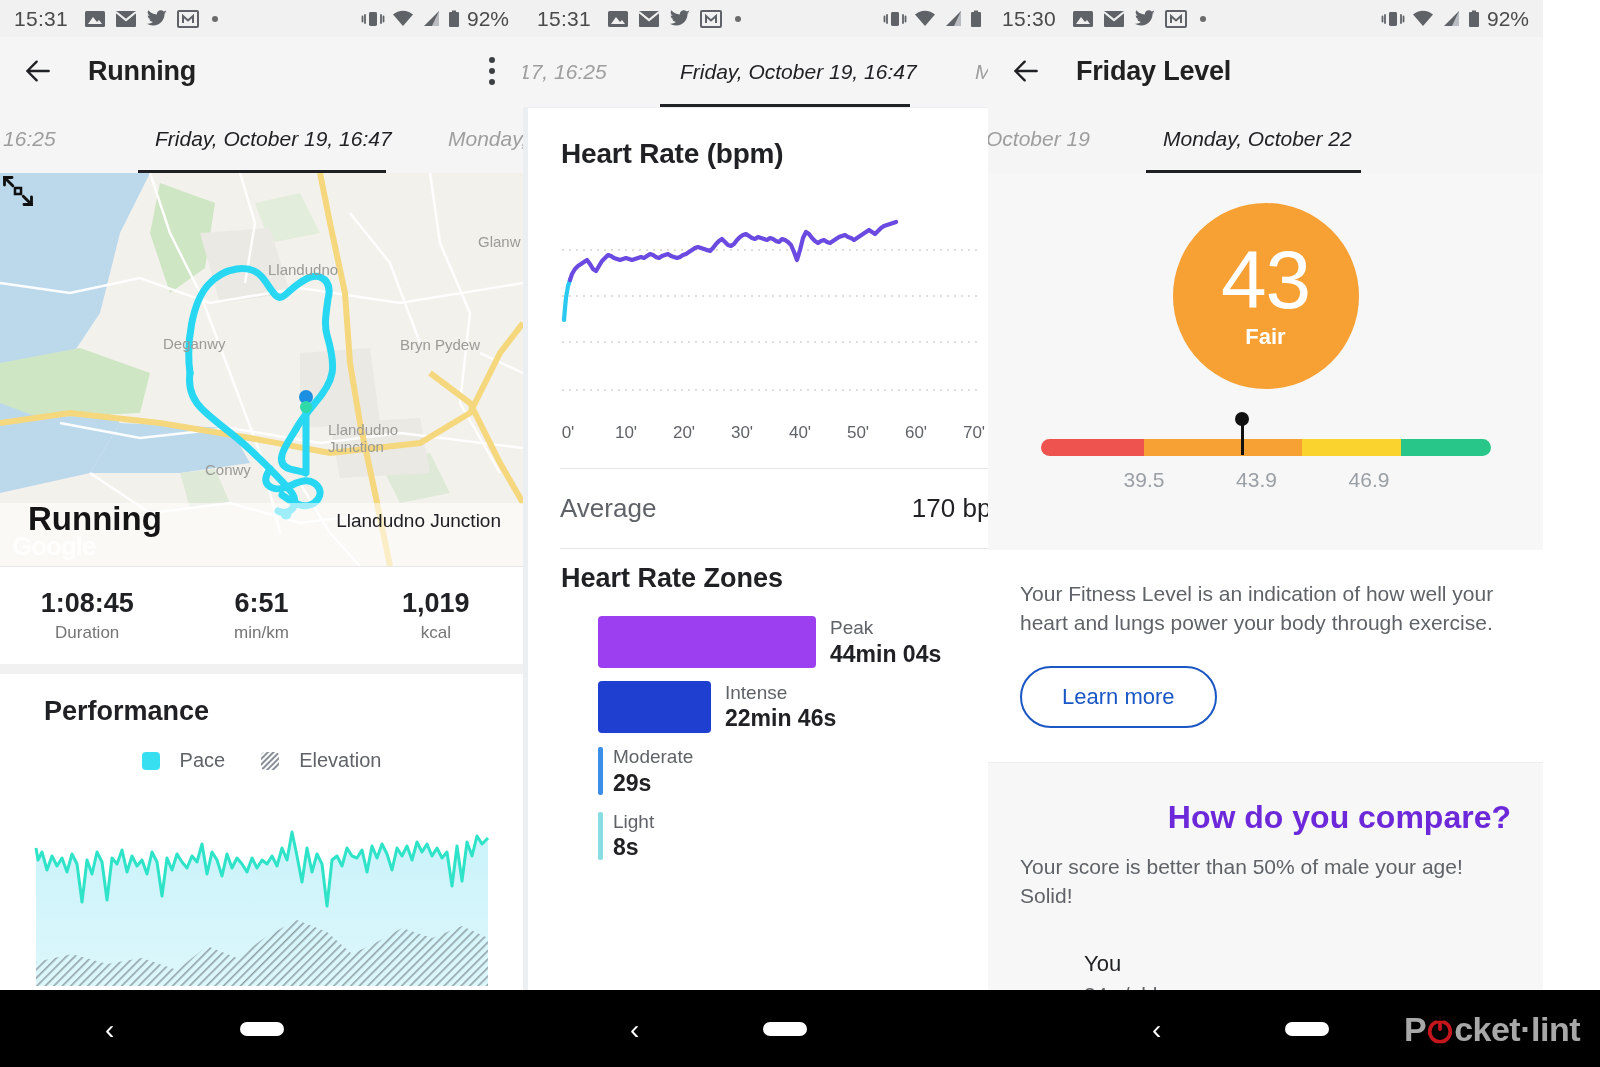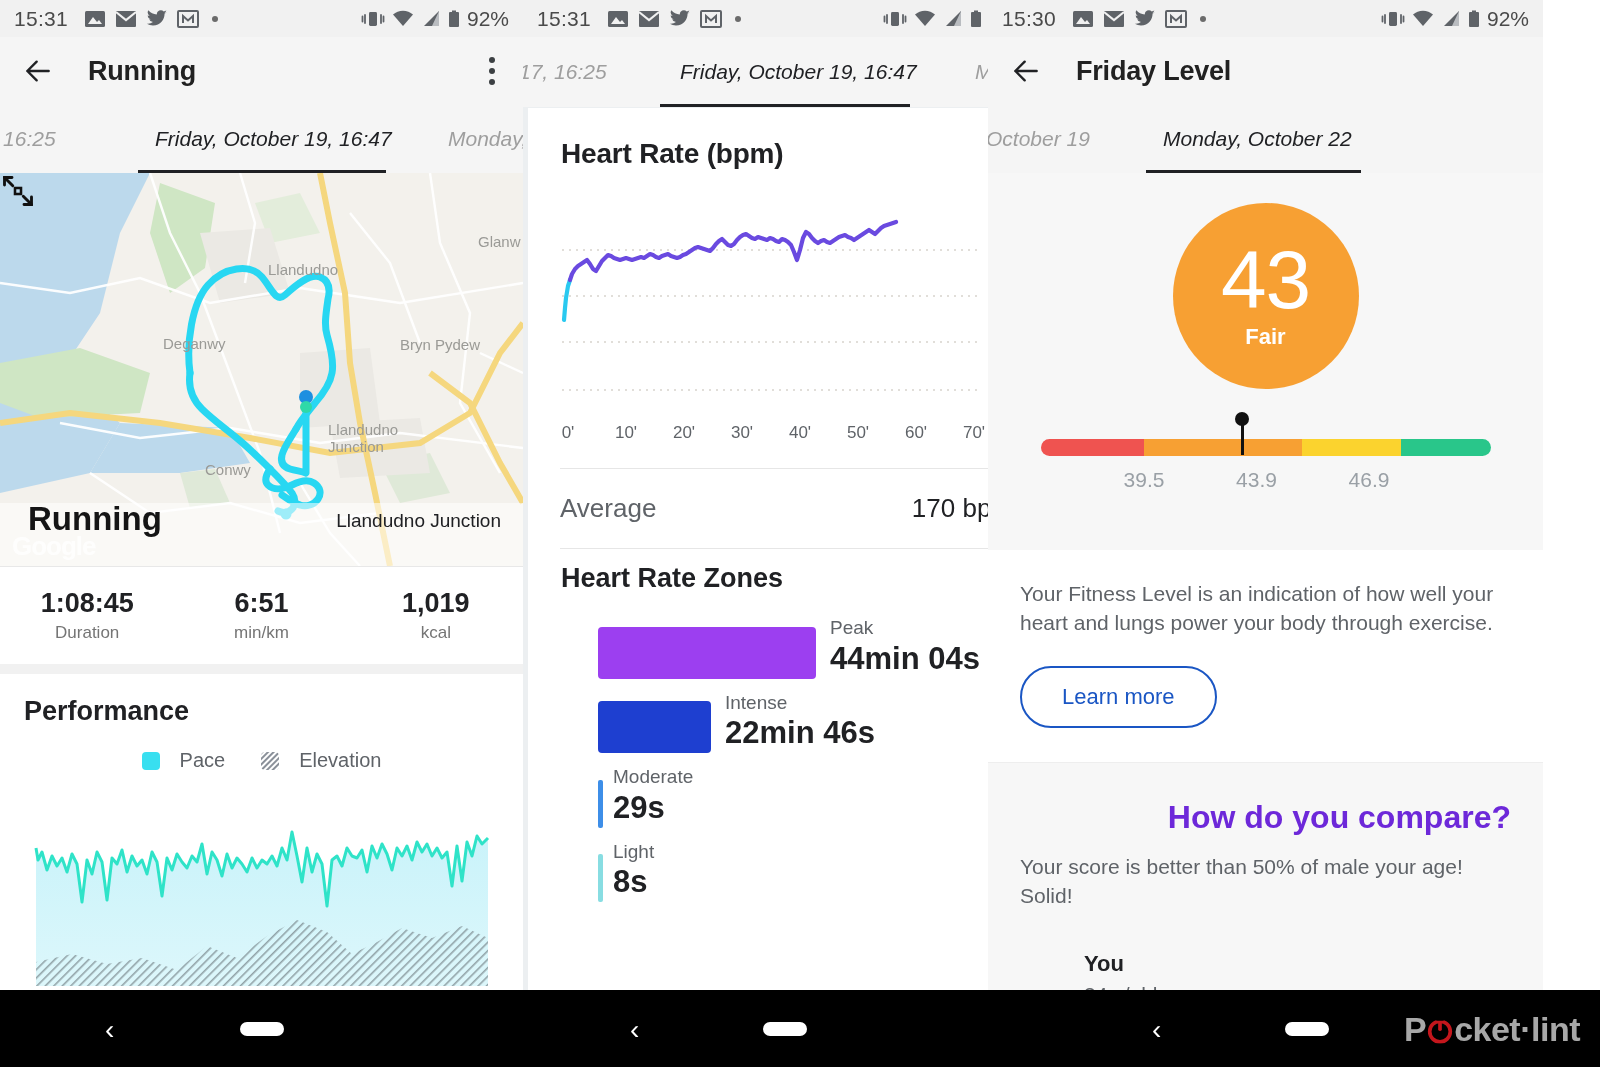--- a/index.html
+++ b/index.html
@@ -54,42 +54,42 @@
   .gmark { position: absolute; left: 12px; bottom: 4px; font-size: 26px; color: #ffffff; opacity:.85; font-weight:700; letter-spacing:-1px;}
 
   
   .stats { height: 98px; display: flex; align-items: center; border-top: 1px solid #e8e8e8; background:#fff;}
   .stat { flex: 1; text-align: center; }
   .stat-val { font-size: 27px; font-weight: 700; color: #202124; line-height: 1.15; }
   .stat-lbl { font-size: 17px; color: #757575; margin-top: 3px; }
 
   
   .divider-thick { height: 10px; background: #f1f1f1; }
-  .perf-title { font-size: 27px; font-weight: 700; color: #202124; padding: 22px 0 0 24px; }
+  .perf-title { font-size: 27px; font-weight: 700; color: #202124; padding: 22px 0 0 44px; }
   .legend { display: flex; justify-content: center; gap: 36px; margin-top: 22px; align-items: center; }
   .legend-item { display: flex; align-items: center; gap: 20px; font-size: 20px; color: #5f6368; }
   .lg-swatch { width: 18px; height: 18px; border-radius: 4px; }
   .perf-chart { margin: 14px 0 0 32px; width: 460px; height: 200px; }
 
   
   .hr-card { position: absolute; left: 5px; top: 108px; width: 517px; bottom: 0; background: #fff; }
   .hr-title { font-size: 28px; font-weight: 700; color: #202124; padding: 30px 0 0 33px; letter-spacing:-.2px;}
   .hr-chart { margin: 20px 0 0 18px; width: 480px; height: 260px; }
   .hr-sep { height: 1px; background: #e6e6e6; margin: 14px 32px 0 32px; }
   .avg-row { display: flex; align-items: center; justify-content: space-between; padding: 24px 32px 24px 32px; }
   .avg-lbl { font-size: 26px; color: #5f6368; }
   .avg-val { font-size: 26px; color: #202124; }
   .zones-title { font-size: 27px; font-weight: 700; color: #202124; padding: 14px 0 0 33px; }
   .zones { padding: 22px 0 0 33px; }
-  .zone { display: flex; align-items: flex-end; margin-bottom: 12px; padding-left: 37px; }
+  .zone { display: flex; align-items: center; margin-bottom: 12px; padding-left: 37px; }
   .zone-bar { height: 52px; border-radius: 4px; }
   .zone-bar.thin { width: 5px; height: 48px; border-radius: 2px; }
   .zone-text { margin-left: 14px; }
   .zone-name { font-size: 19px; color: #5f6368; line-height: 1.25; }
-  .zone-dur { font-size: 31px; font-weight: 700; color: #202124; line-height: 1.25; }
+  .zone-dur { font-size: 23px; font-weight: 700; color: #202124; line-height: 1.25; }
   .p2-footer { position:absolute; left:0; right:0; bottom:0; height:18px; background:#f1f1f1; border-top:1px solid #e4e4e4;}
 
   
   .fit-hero { background: #f7f7f7; padding-top: 30px; padding-bottom: 42px; }
   .score-circle {
     width: 186px; height: 186px; border-radius: 50%; margin: 0 auto;
     display: flex; flex-direction: column; align-items: center; justify-content: center;
   }
   .score-num { font-size: 82px; color: #fff; font-weight: 300; line-height: .92; letter-spacing: -1px; }
   .score-lbl { font-size: 22px; color: #fff; font-weight: 700; margin-top: 6px; }
@@ -102,21 +102,21 @@
   .gauge-tick { position: absolute; font-size: 21px; color: #9aa0a6; transform: translateX(-50%); }
 
   .fit-desc { font-size: 21px; color: #5f6368; line-height: 1.38; padding: 30px 32px 0 32px; }
   .learn-btn {
     margin: 28px 0 0 32px; display: inline-block; border: 2px solid #1a56c4; color: #1a56c4;
     border-radius: 40px; padding: 16px 40px; font-size: 22px; background: #fff;
   }
   .compare { background: #f7f7f7; margin-top: 34px; padding: 36px 32px 0 32px; border-top:1px solid #eee;}
   .compare-h { font-size: 32px; font-weight: 700; color: #6d28d9; text-align: right; }
   .compare-p { font-size: 21px; color: #5f6368; line-height: 1.4; margin-top: 16px; }
-  .compare-you { font-size: 22px; font-weight: 700; color: #202124; margin: 40px 0 0 64px; }
+  .compare-you { font-size: 22px; font-weight: 400; color: #202124; margin: 40px 0 0 64px; }
   .compare-age { font-size: 21px; color: #5f6368; margin: 6px 0 0 64px; }
 
   
   .navbar { position: absolute; left: 0; bottom: 0; width: 1600px; height: 77px; background: #000; }
   .nav-back { position: absolute; color: #fff; font-size: 28px; }
   .nav-pill { position: absolute; width: 44px; height: 14px; border-radius: 8px; background: #fff; }
   .wm { position: absolute; right: 20px; top: 50%; transform: translateY(-50%); display: flex; align-items: center; }
   .wm-text { font-size: 34px; font-weight: 700; color: #a8a8a8; letter-spacing: -.5px; }
   .power-o { position: relative; display:inline-block; width: 26px; height: 26px; vertical-align: -3px; margin: 0 1px;}
 </style>

